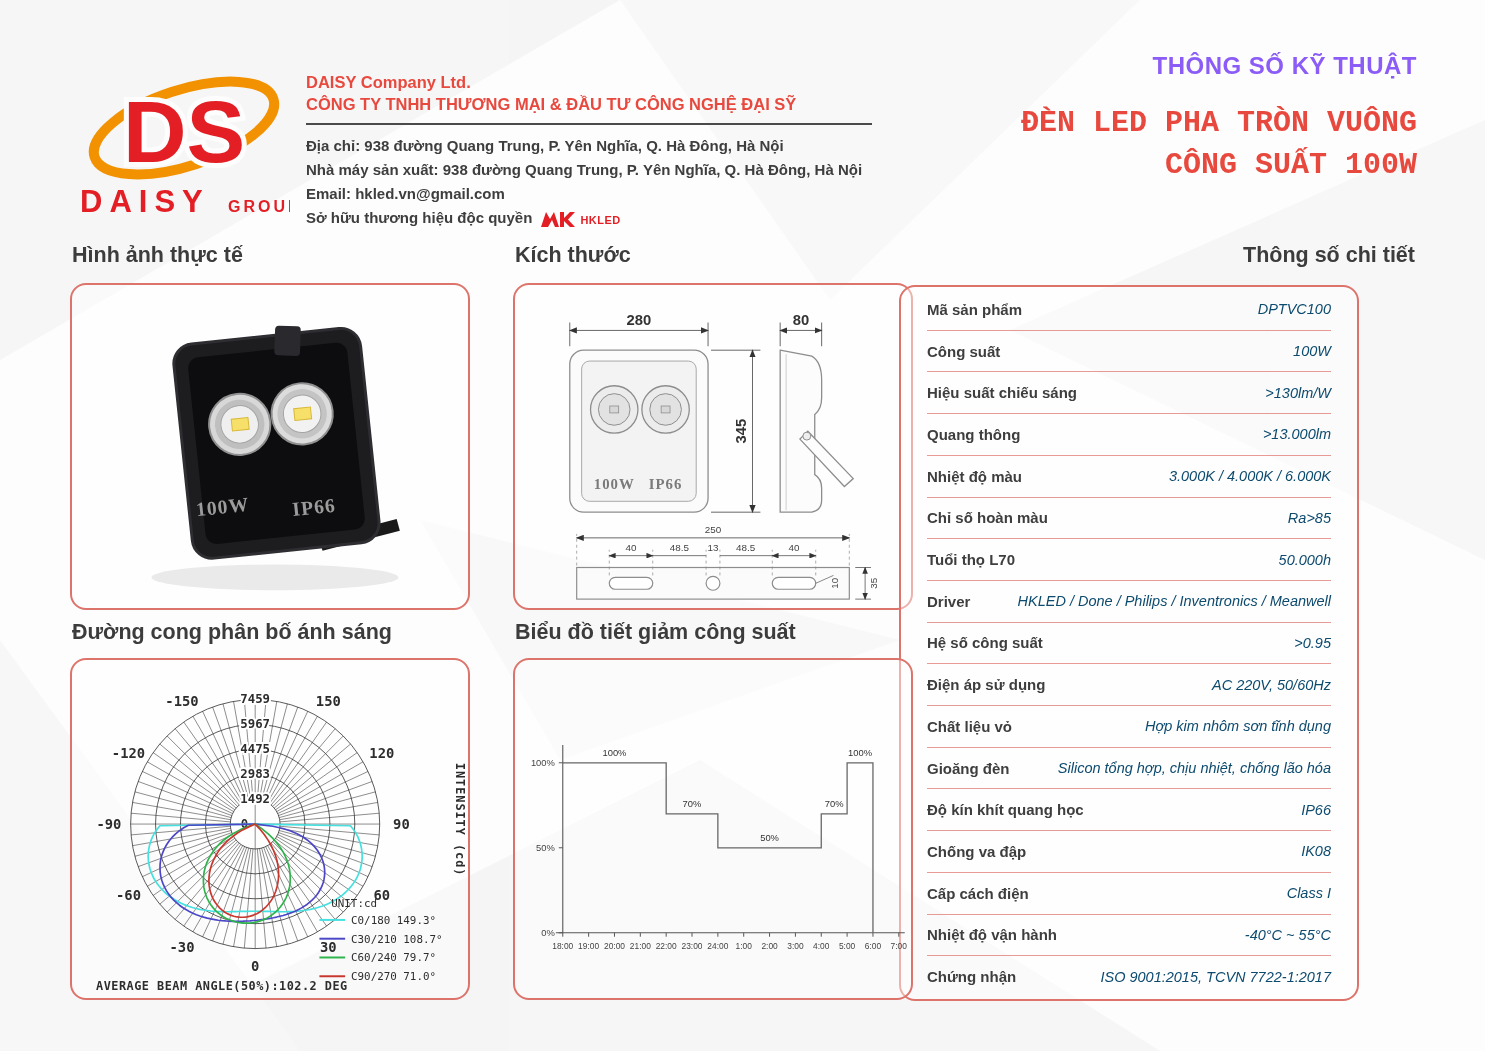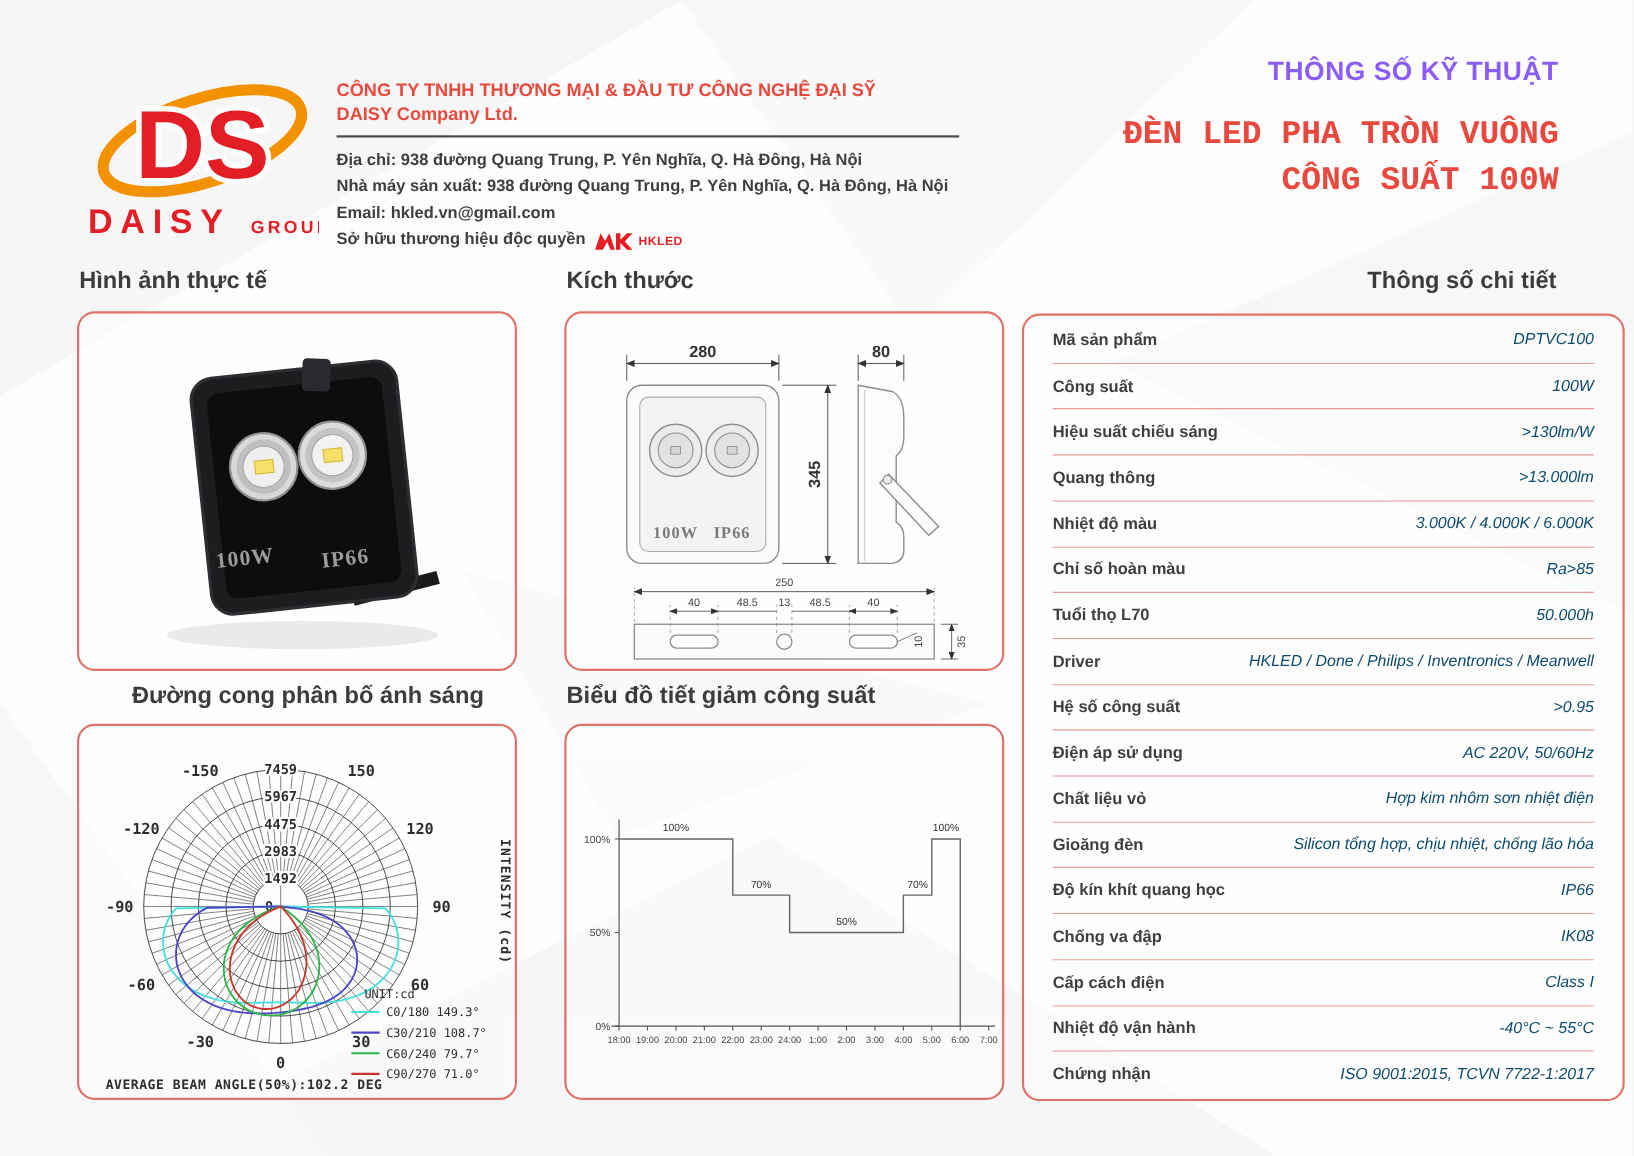--- a/index.html
+++ b/index.html
@@ -18,28 +18,28 @@
 
   .right-head{position:absolute;right:68px;top:52px;text-align:right;}
   .doc-title{font-size:24px;font-weight:800;color:#8b5cf6;letter-spacing:.5px;}
   .product-title{margin-top:22px;font-size:30px;line-height:42px;font-weight:800;color:#e8493e;font-family:Liberation Mono, monospace;}
 
   
   .sec-title{position:absolute;font-size:21.5px;font-weight:800;color:#3c3c3c;}
   .t-photo{left:72px;top:243px;}
   .t-dims{left:515px;top:243px;}
   .t-specs{right:70px;top:243px;text-align:right;}
-  .t-polar{left:72px;top:620px;margin-left:48px;}
+  .t-polar{left:72px;top:620px;}
   .t-power{left:515px;top:620px;}
 
   
   .card{position:absolute;background:rgba(255,255,255,.45);border:2px solid #dd746b;border-radius:16px;box-sizing:border-box;}
   .c-photo{left:70px;top:283px;width:400px;height:327px;}
   .c-dims{left:513px;top:283px;width:400px;height:327px;}
-  .c-specs{left:929px;top:285px;width:548px;height:716px;}
+  .c-specs{left:899px;top:285px;width:460px;height:716px;}
   .c-polar{left:70px;top:658px;width:400px;height:342px;}
   .c-power{left:513px;top:658px;width:400px;height:342px;}
   .card svg{display:block;width:100%;height:100%;}
 
   
   .spec-table{display:flex;flex-direction:column;height:100%;padding:2px 26px;box-sizing:border-box;}
   .spec-row{flex:1;display:flex;align-items:center;justify-content:space-between;
             border-bottom:1px solid rgba(224,122,112,.75);gap:8px;}
   .spec-row:last-child{border-bottom:none;}
   .spec-label{font-size:15px;font-weight:bold;color:#3e3e3e;white-space:nowrap;}
@@ -76,22 +76,22 @@
   </svg>
 
   <svg class="logo-svg" viewBox="0 0 212 152">
     <ellipse cx="106" cy="60" rx="94" ry="38" fill="none" stroke="#f39200" stroke-width="10" transform="rotate(-18 106 60)"></ellipse>
     <text x="106" y="94" text-anchor="middle" font-family="Liberation Sans, sans-serif" font-weight="bold" font-size="88" fill="#e31e24" paint-order="stroke" stroke="#fdfdfd" stroke-width="10">DS</text>
     <text x="2" y="144" font-family="Liberation Sans, sans-serif" font-weight="bold" font-size="31" letter-spacing="7" fill="#e31e24">DAISY</text>
     <text x="150" y="144" font-family="Liberation Sans, sans-serif" font-weight="bold" font-size="16" letter-spacing="3" fill="#e31e24">GROUP</text>
   </svg>
 
   <div class="company">
+    <div class="company-name">DAISY Company Ltd.</div>
     <div class="company-name">CÔNG TY TNHH THƯƠNG MẠI &amp; ĐẦU TƯ CÔNG NGHỆ ĐẠI SỸ</div>
-    <div class="company-name">DAISY Company Ltd.</div>
     <hr class="company-divider">
     <div class="company-line">Địa chỉ: 938 đường Quang Trung, P. Yên Nghĩa, Q. Hà Đông, Hà Nội</div>
     <div class="company-line">Nhà máy sản xuất: 938 đường Quang Trung, P. Yên Nghĩa, Q. Hà Đông, Hà Nội</div>
     <div class="company-line">Email: hkled.vn@gmail.com</div>
     <div class="company-line brand-row">
       <span>Sở hữu thương hiệu độc quyền</span>
       <svg width="36" height="20" viewBox="0 0 36 20" style="margin-top:4px;">
         <polygon points="1,17 6,2 10,9 14,2 19,17 15,17 12,10 8,17" fill="#e31e24"></polygon>
         <polygon points="20,2 24,2 24,8 30,2 35,2 28,9.5 35,17 30,17 24,11 24,17 20,17" fill="#e31e24"></polygon>
       </svg>
@@ -267,21 +267,21 @@
         <div class="spec-row">
           <span class="spec-label">Hệ số công suất</span>
           <span class="spec-value">&gt;0.95</span>
         </div>
         <div class="spec-row">
           <span class="spec-label">Điện áp sử dụng</span>
           <span class="spec-value">AC 220V, 50/60Hz</span>
         </div>
         <div class="spec-row">
           <span class="spec-label">Chất liệu vỏ</span>
-          <span class="spec-value">Hợp kim nhôm sơn nhiệt điện</span>
+          <span class="spec-value">Hợp kim nhôm sơn tĩnh dụng</span>
         </div>
         <div class="spec-row">
           <span class="spec-label">Gioăng đèn</span>
           <span class="spec-value">Silicon tổng hợp, chịu nhiệt, chống lão hóa</span>
         </div>
         <div class="spec-row">
           <span class="spec-label">Độ kín khít quang học</span>
           <span class="spec-value">IP66</span>
         </div>
         <div class="spec-row">

